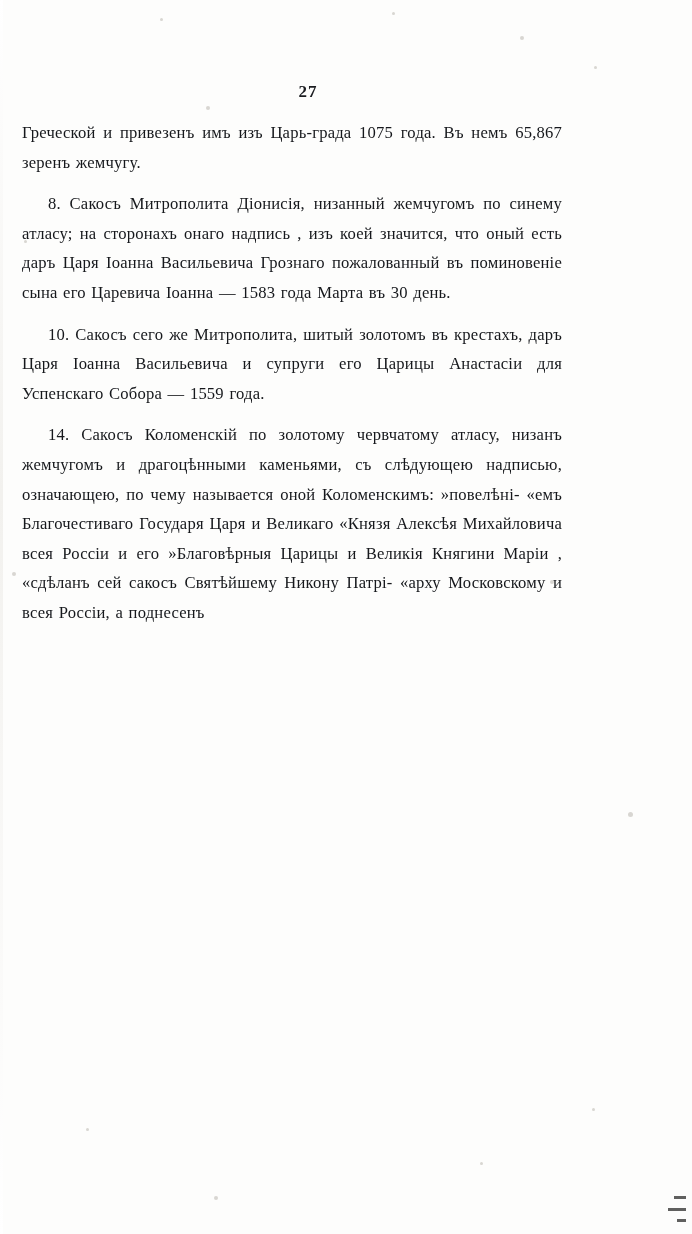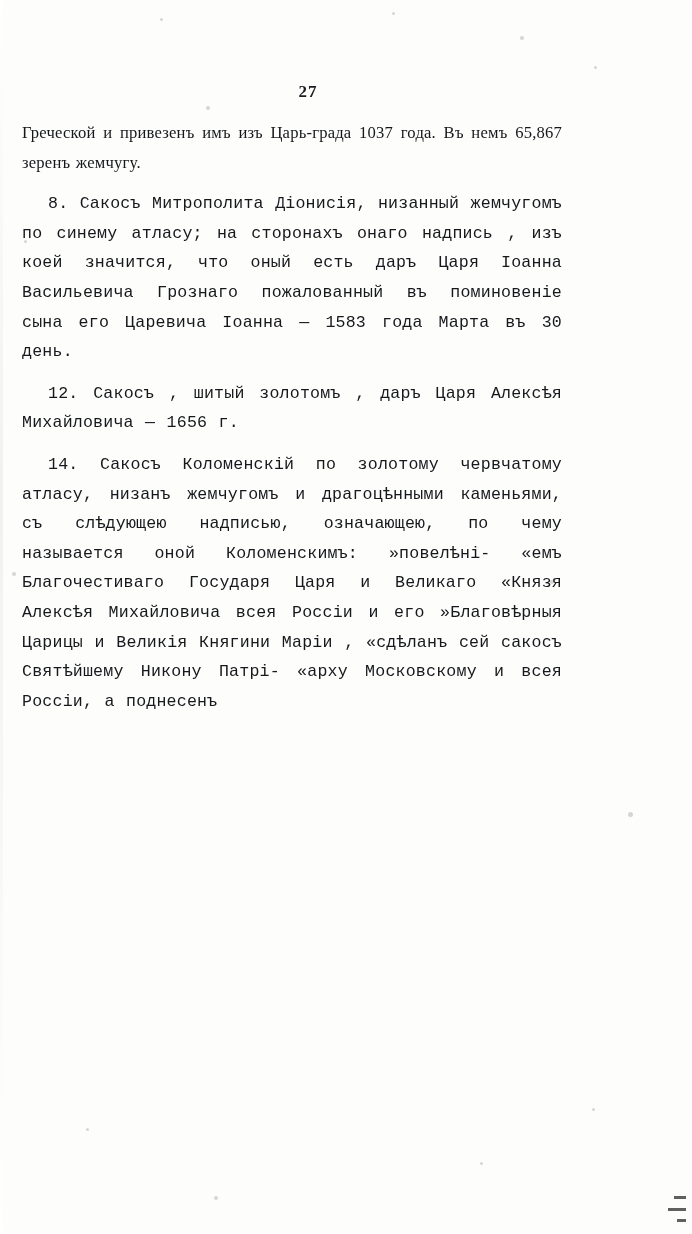--- a/index.html
+++ b/index.html
@@ -54,21 +54,20 @@
     font-size: 16.6px;
     line-height: 29.6px;
     text-align: justify;
     text-justify: inter-word;
     color: #16181c;
     letter-spacing: .2px;
     word-spacing: 1.2px;
   }
   p.para.indent {
     text-indent: 26px;
-    font-family: Liberation Mono, monospace;
   }
 
   
   .edge-mark {
     position: absolute;
     right: 6px;
     background: #2b2b2b;
     opacity: .75;
   }
   .edge-mark.m1 { top: 1196px; width: 12px; height: 3px; }
@@ -99,23 +98,23 @@
   <div class="speck" style="left:12px; top:572px; width:4px; height:4px;"></div>
   <div class="speck" style="left:628px; top:812px; width:5px; height:5px;"></div>
   <div class="speck" style="left:86px; top:1128px; width:3px; height:3px;"></div>
   <div class="speck" style="left:214px; top:1196px; width:4px; height:4px;"></div>
   <div class="speck" style="left:592px; top:1108px; width:3px; height:3px;"></div>
   <div class="speck" style="left:480px; top:1162px; width:3px; height:3px;"></div>
 
   <div class="page-number">27</div>
 
   <div class="text-block">
-    <p class="para">Греческой и привезенъ имъ изъ Царь-града 1037 года. Въ немъ 65,867 зеренъ жемчугу.</p>
+    <p class="para">Греческой и привезенъ имъ изъ Царь-града 1075 года. Въ немъ 65,867 зеренъ жемчугу.</p>
     <p class="para indent">8. Сакосъ Митрополита Діонисія, низанный жемчугомъ по синему атласу; на сторонахъ онаго надпись , изъ коей значится, что оный есть даръ Царя Іоанна Васильевича Грознаго пожалованный въ поминовеніе сына его Царевича Іоанна — 1583 года Марта въ 30 день.</p>
-    <p class="para indent">12. Сакосъ , шитый золотомъ , даръ Царя Алексѣя Михайловича — 1656 г.</p>
+    <p class="para indent">10. Сакосъ сего же Митрополита, шитый золотомъ въ крестахъ, даръ Царя Іоанна Васильевича и супруги его Царицы Анастасіи для Успенскаго Собора — 1559 года.</p>
     <p class="para indent">14. Сакосъ Коломенскій по золотому червчатому атласу, низанъ жемчугомъ и драгоцѣнными каменьями, съ слѣдующею надписью, означающею, по чему называется оной Коломенскимъ: »повелѣні- «емъ Благочестиваго Государя Царя и Великаго «Князя Алексѣя Михайловича всея Россіи и его »Благовѣрныя Царицы и Великія Княгини Маріи , «сдѣланъ сей сакосъ Святѣйшему Никону Патрі- «арху Московскому и всея Россіи, а поднесенъ</p>
   </div>
 
   <div class="edge-mark m1"></div>
   <div class="edge-mark m2"></div>
   <div class="edge-mark m3"></div>
 
 </div>
 
 </body></html>

